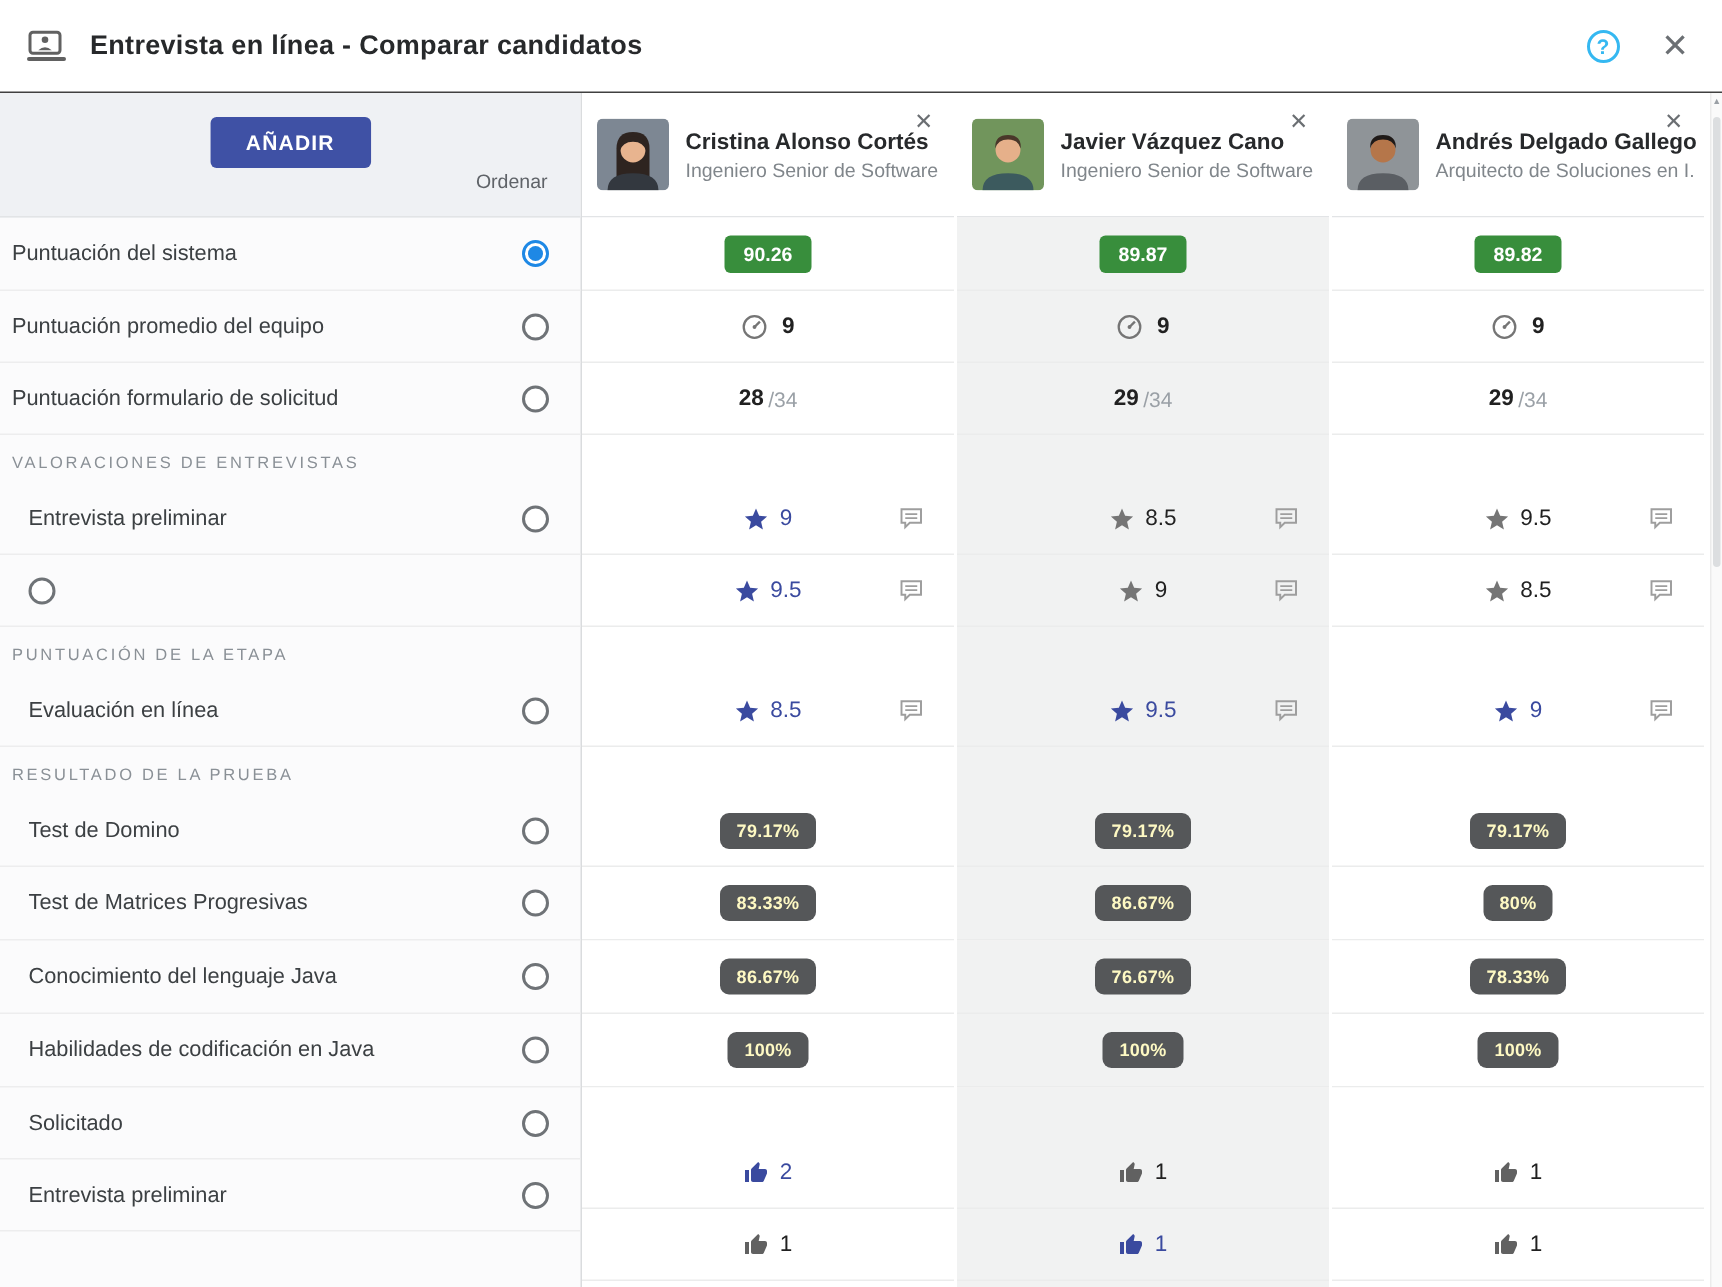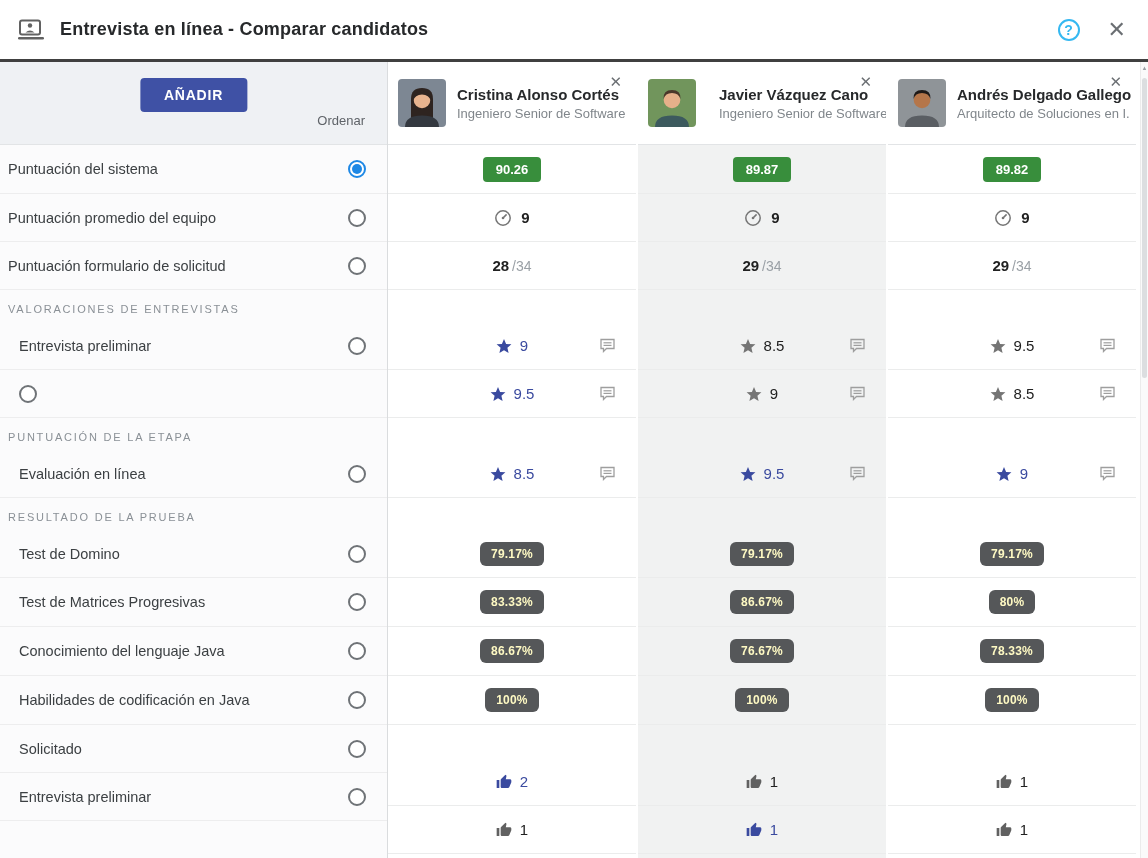--- a/index.html
+++ b/index.html
@@ -1,21 +1,21 @@
 <!DOCTYPE html>
 <html><head>
 <meta charset="utf-8">
 <style>
   * { box-sizing: border-box; margin: 0; padding: 0; }
   html,body { width:1148px; height:858px; overflow:hidden; background:#fff;
               font-family:"Liberation Sans", sans-serif; }
 
   
   .topbar { height:62px; display:flex; align-items:center; padding:0 22px 0 18px;
-            border-bottom:3px solid #404040; background:#fff; }
+            border-bottom:1px solid #404040; background:#fff; }
   .title-icon { width:26px; height:22px; margin-right:16px; flex:0 0 auto; }
   .page-title { font-size:18px; font-weight:700; color:#27292b; letter-spacing:.2px; }
   .topbar-spacer { flex:1; }
   .help-btn { width:22px; height:22px; border:2px solid #35b8f1; border-radius:50%;
               color:#35b8f1; font-size:14px; font-weight:700; display:flex;
               align-items:center; justify-content:center; margin-right:28px; cursor:pointer; }
   .close-btn { font-size:22px; color:#6b6f73; cursor:pointer; line-height:1; }
 
   
   .main { display:flex; height:796px; }
@@ -57,21 +57,21 @@
   .cand-name { font-size:15px; font-weight:700; color:#27292b; white-space:nowrap; }
   .cand-title { font-size:13px; color:#80868b; white-space:nowrap; overflow:hidden;
                 max-width:172px; margin-top:3px; }
   .cand-close { position:absolute; top:12px; right:14px; font-size:15px; color:#6b6f73;
                 cursor:pointer; line-height:1; background:#fff0; }
 
   .cell { display:flex; align-items:center; justify-content:center;
           border-bottom:1px solid #ebecec; background:#fff; position:relative; }
   .band { border-bottom:none; }
   .col.highlight .cell { background:#f1f2f2;text-align:center; }
-  .col.highlight .col-header { background:#fff;gap:12px; }
+  .col.highlight .col-header { background:#fff; }
 
   .badge-green { background:#388e3c; color:#fff; font-size:13px; font-weight:700;
                  padding:5px 13px; border-radius:4px; }
   .badge-dark { background:#555759; color:#fef9c3; font-size:12px; font-weight:700;
                 padding:5px 11px; border-radius:6px; letter-spacing:.2px; }
 
   .gauge-icon { width:18px; height:18px; margin-right:9px; display:inline-flex; }
   .gval { font-size:15px; font-weight:700; color:#212121; }
 
   .fnum { font-size:15px; font-weight:700; color:#212121; }

